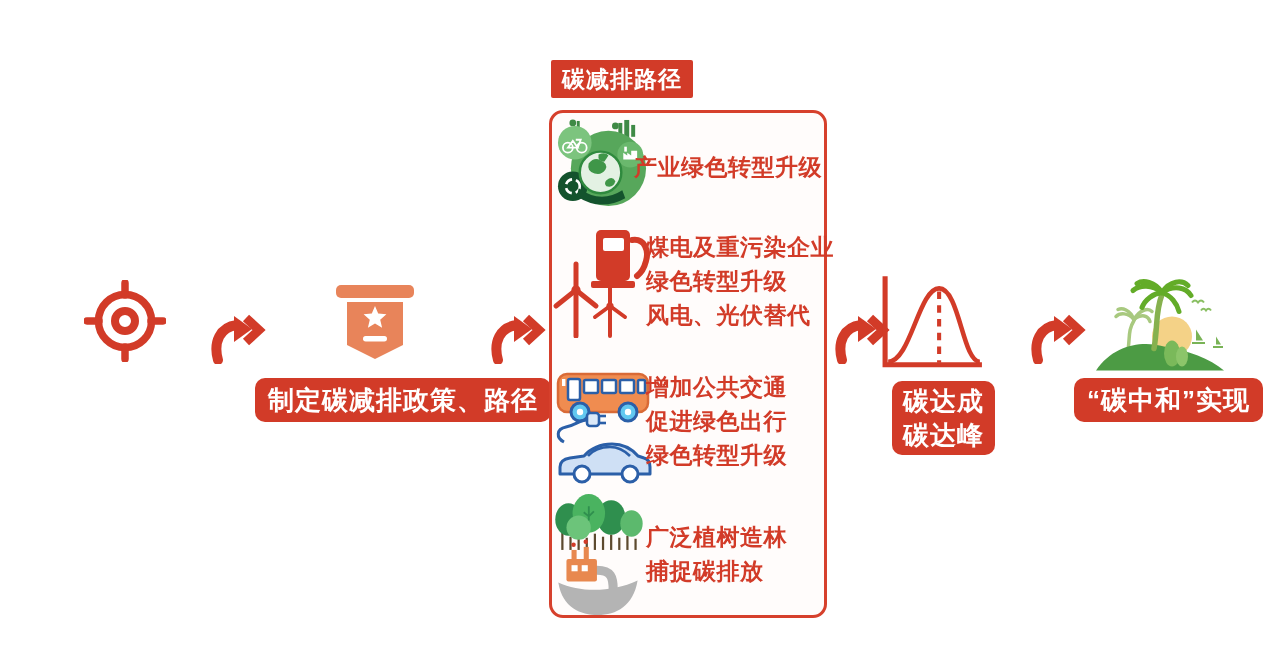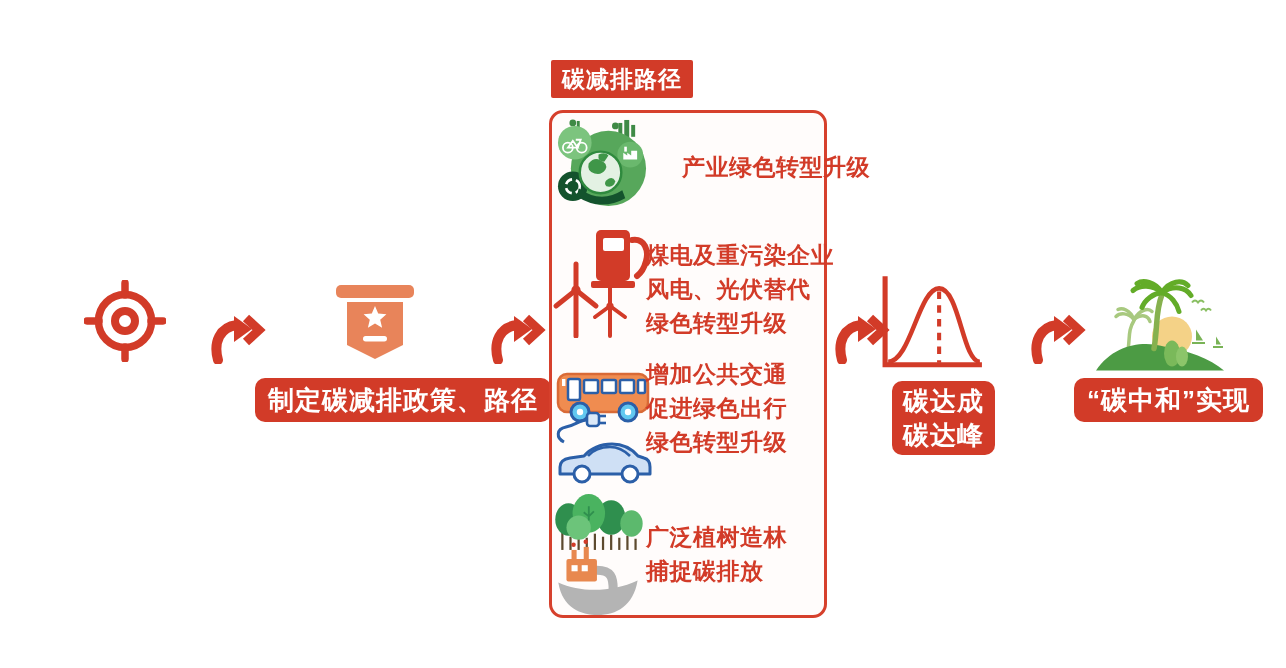--- a/index.html
+++ b/index.html
@@ -99,21 +99,21 @@
       <circle cx="18" cy="70" r="7" fill="none" stroke="#ffffff" stroke-width="2.6" stroke-dasharray="8 4"></circle>
       <circle cx="46" cy="56" r="21" fill="#e3f1e3" stroke="#2f8a3e" stroke-width="2.5"></circle>
       <g fill="#3f9648">
         <path d="M34,47 q6,-7 12,-3 q8,3 5,9 q-4,6 -11,4 q-8,-2 -6,-10 Z"></path>
         <path d="M52,64 q6,-5 9,1 q-2,7 -9,5 q-3,-3 0,-6 Z"></path>
         <path d="M44,38 q7,-3 10,1 l-4,6 q-7,1 -6,-7 Z"></path>
       </g>
       <path d="M24,72 Q46,88 68,74 L71,82 Q46,96 22,80 Z" fill="#14532d"></path>
     </svg>
   </div>
-  <div class="box-text" style="left:682px;top:150px">
+  <div class="box-text" style="left:634px;top:150px">
     <div>产业绿色转型升级</div>
   </div>
 
   <div class="icon-wrap" style="left:552px;top:228px">
     <svg width="100" height="110" viewBox="0 0 100 110">
       <g fill="#d23b28">
         <rect x="44" y="2" width="34" height="51" rx="5"></rect>
         <rect x="39" y="53" width="44" height="7" rx="2"></rect>
       </g>
       <rect x="51" y="10" width="21" height="13" rx="2" fill="#ffffff"></rect>
@@ -129,24 +129,24 @@
           <line x1="58" y1="78" x2="58" y2="59"></line>
           <line x1="58" y1="78" x2="43" y2="89"></line>
           <line x1="58" y1="78" x2="73" y2="89"></line>
           <line x1="58" y1="78" x2="58" y2="108"></line>
         </g>
       </g>
       <circle cx="24" cy="62" r="4.6" fill="#d23b28"></circle>
       <circle cx="58" cy="78" r="3.6" fill="#d23b28"></circle>
     </svg>
   </div>
-  <div class="box-text" style="left:646px;top:238px">
+  <div class="box-text" style="left:646px;top:230px">
     <div>煤电及重污染企业</div>
+    <div>绿色转型升级</div>
     <div>风电、光伏替代</div>
-    <div>绿色转型升级</div>
   </div>
 
   <div class="icon-wrap" style="left:554px;top:366px">
     <svg width="98" height="124" viewBox="0 0 98 124">
       <rect x="4" y="8" width="90" height="38" rx="9" fill="#f08c50" stroke="#d96a36" stroke-width="2.5"></rect>
       <g fill="#ffffff" stroke="#2b5fa8" stroke-width="2.5">
         <rect x="14" y="13" width="12" height="21" rx="2"></rect>
         <rect x="30" y="14" width="14" height="13" rx="1.5"></rect>
         <rect x="48" y="14" width="14" height="13" rx="1.5"></rect>
         <rect x="66" y="14" width="14" height="13" rx="1.5"></rect>
@@ -165,21 +165,21 @@
       <g stroke="#2b5fa8" stroke-width="2.6">
         <line x1="45" y1="50" x2="52" y2="50"></line>
         <line x1="45" y1="57" x2="52" y2="57"></line>
       </g>
       <path d="M6,108 L6,101 C6,95 10,93 16,92 L30,90 C38,81 48,78 58,78 C70,78 78,83 84,90 L90,92 C94,93 96,96 96,101 L96,108 Z" fill="#cfe0f5" stroke="#2b5fa8" stroke-width="3" stroke-linejoin="round"></path>
       <path d="M34,90 C40,83 48,81 56,81 C64,81 70,84 76,90" fill="none" stroke="#2b5fa8" stroke-width="2.6"></path>
       <circle cx="28" cy="108" r="8" fill="#ffffff" stroke="#2b5fa8" stroke-width="3"></circle>
       <circle cx="76" cy="108" r="8" fill="#ffffff" stroke="#2b5fa8" stroke-width="3"></circle>
     </svg>
   </div>
-  <div class="box-text" style="left:646px;top:357px">
+  <div class="box-text" style="left:646px;top:370px">
     <div>增加公共交通</div>
     <div>促进绿色出行</div>
     <div>绿色转型升级</div>
   </div>
 
   <div class="icon-wrap" style="left:552px;top:492px">
     <svg width="98" height="124" viewBox="0 0 96 122">
       <g stroke="#5d4a2f" stroke-width="2.2">
         <line x1="10" y1="40" x2="10" y2="57"></line>
           <line x1="18" y1="44" x2="18" y2="57"></line>

